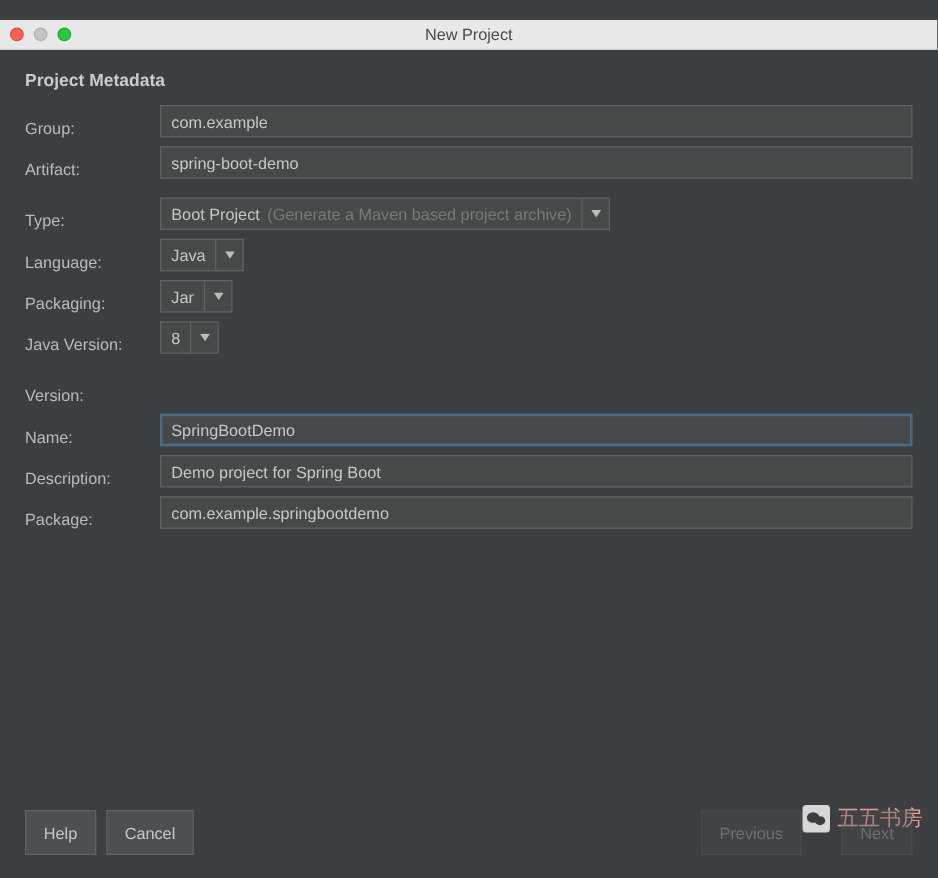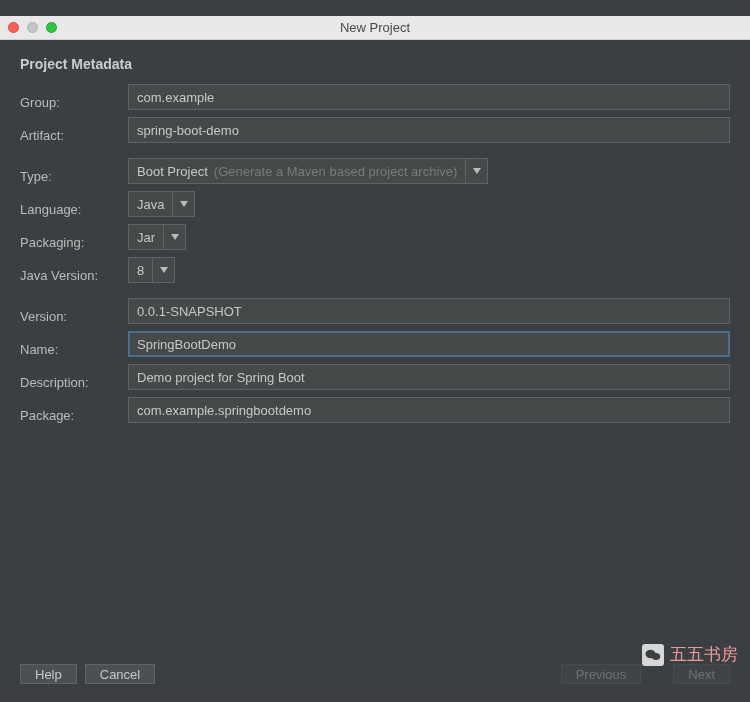--- a/index.html
+++ b/index.html
@@ -62,21 +62,21 @@
 .combo-arrow {
   width: 22px; height: 24px; border-left: 1px solid #5e6364;
   display: flex; align-items: center; justify-content: center;
   margin-left: 8px; margin-right: -8px;
 }
 .combo-arrow svg { width: 8px; height: 6px; }
 .footer {
   display: flex; align-items: center; padding: 12px 20px 18px 20px;
 }
 .btn {
-  height: 20px; padding: 0 14px; background: #4c5052;
+  height: 36px; padding: 0 14px; background: #4c5052;
   border: 1px solid #5e6364; color: #c8c8c8; font-size: 13px;
   font-family: inherit; cursor: pointer;
 }
 .btn + .btn { margin-left: 8px; }
 .footer-right { margin-left: auto; display: flex; gap: 24px; opacity: 0.35; }
 .watermark {
   position: absolute; right: 12px; bottom: 36px;
   display: flex; align-items: flex-end; gap: 6px;
   color: #fca5a5; font-size: 17px; opacity: 0.9;
 }
@@ -156,21 +156,20 @@
         <span class="combo-arrow">
             <svg viewBox="0 0 8 6">
               <path d="M0 0 L8 0 L4 6 Z" fill="#bbbbbb"></path>
             </svg>
           </span>
       </div>
     </div>
 
     <div class="row gap-before">
       <div class="label">Version:</div>
-      <input class="input" value="0.0.1-SNAPSHOT" style="">
     </div>
 
     <div class="row">
       <div class="label">Name:</div>
       <input class="input focused" value="SpringBootDemo" style="">
     </div>
 
     <div class="row">
       <div class="label">Description:</div>
       <input class="input" value="Demo project for Spring Boot" style="">

